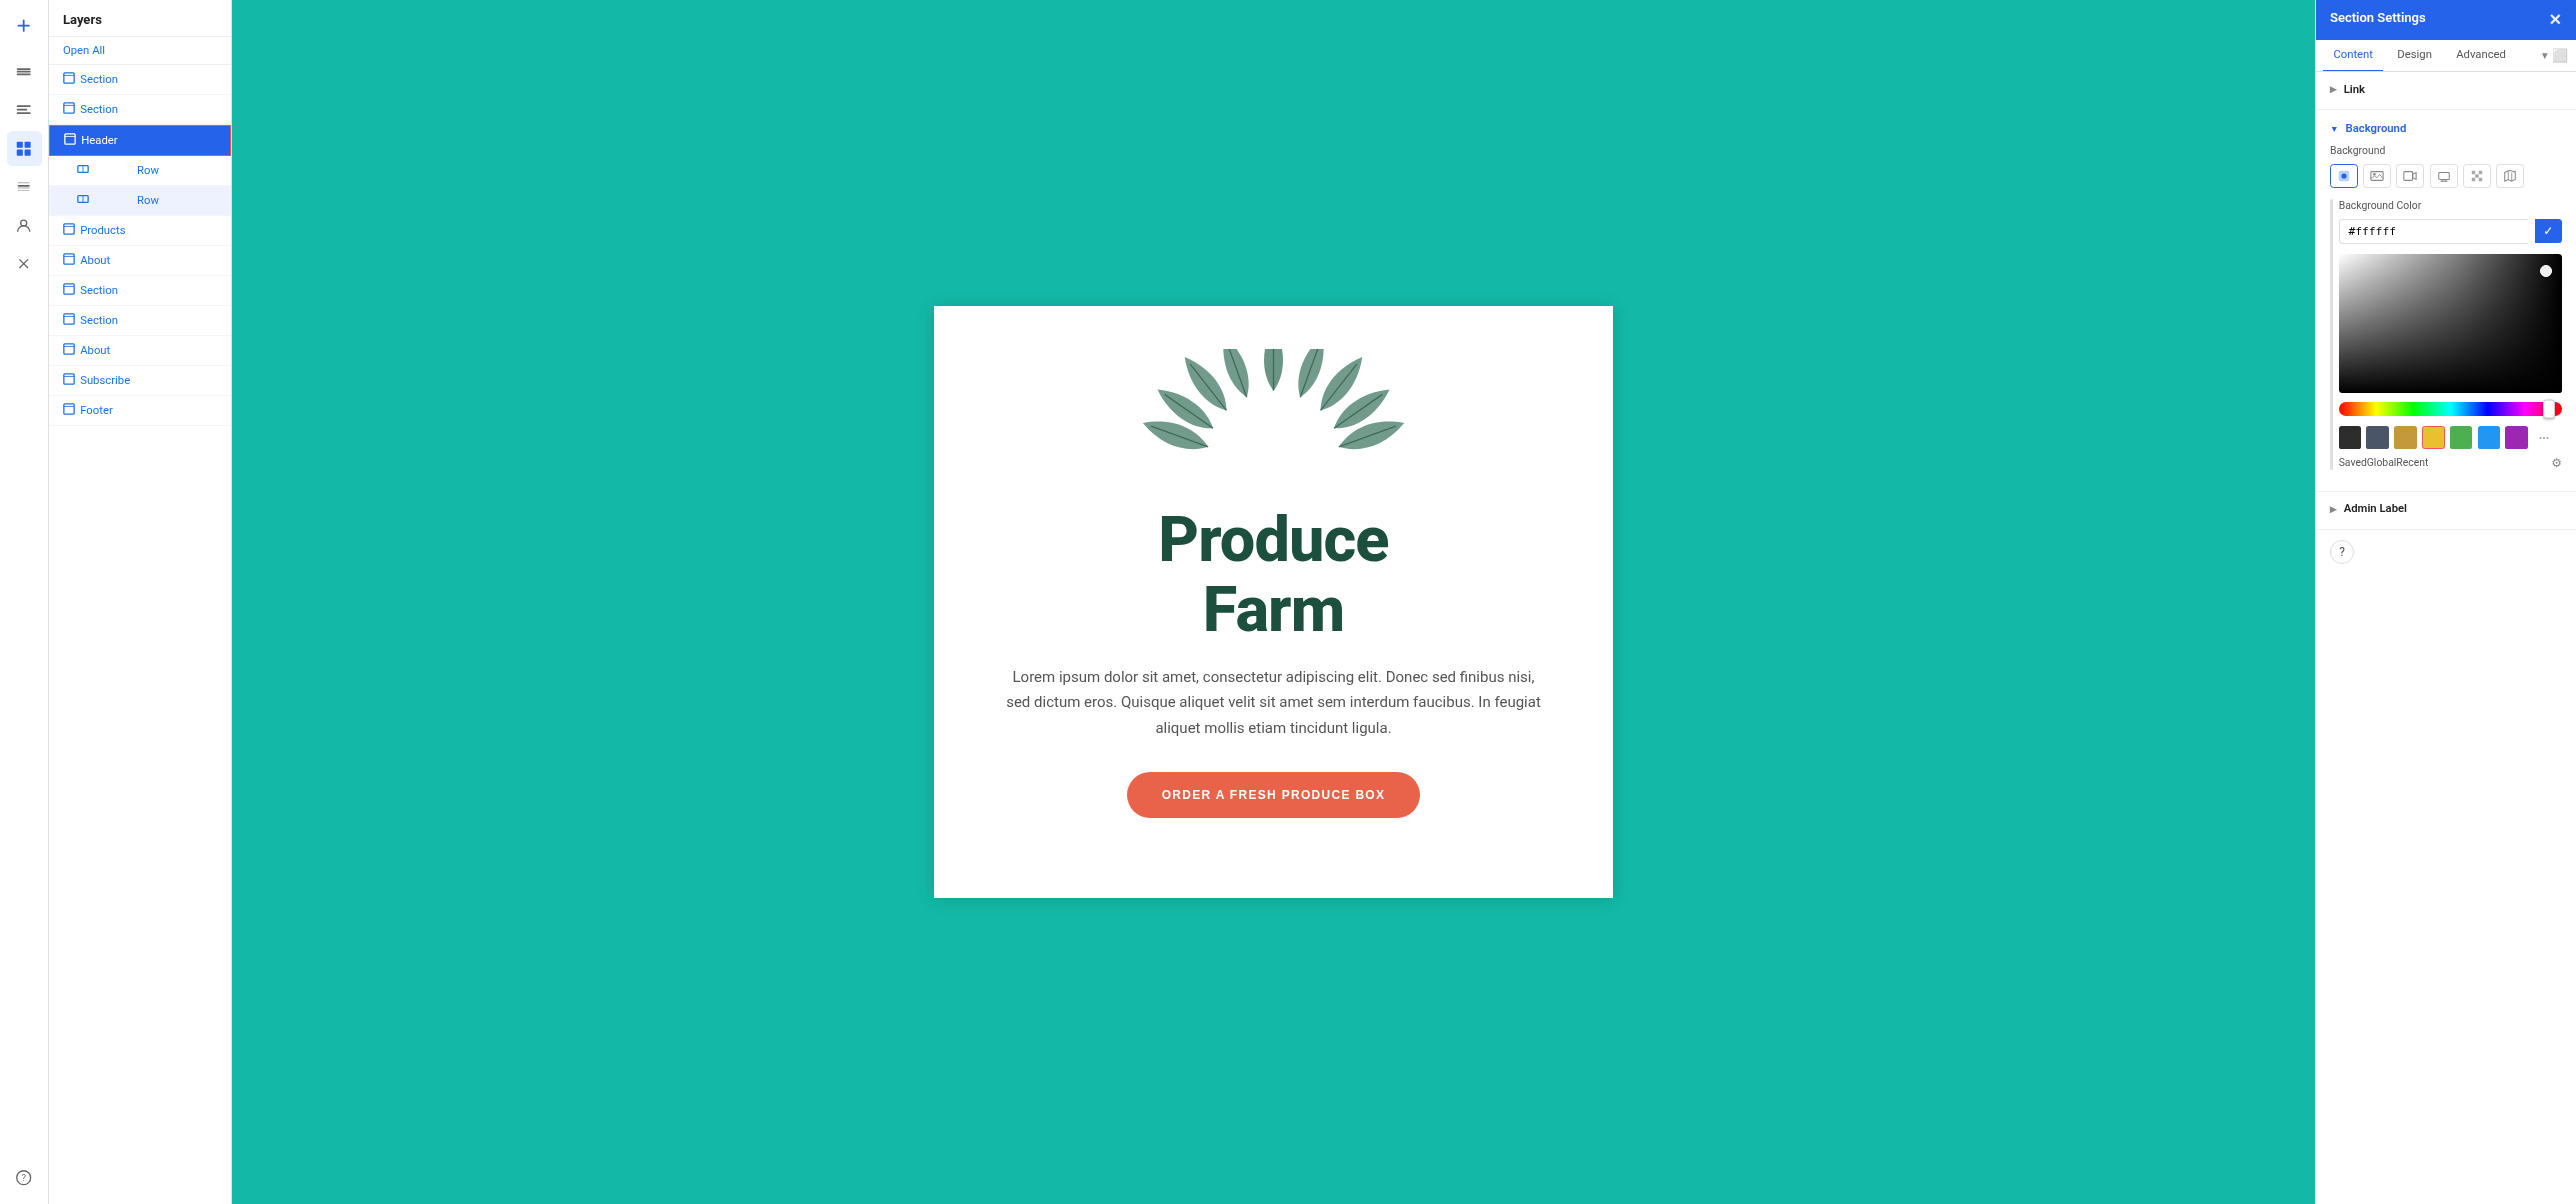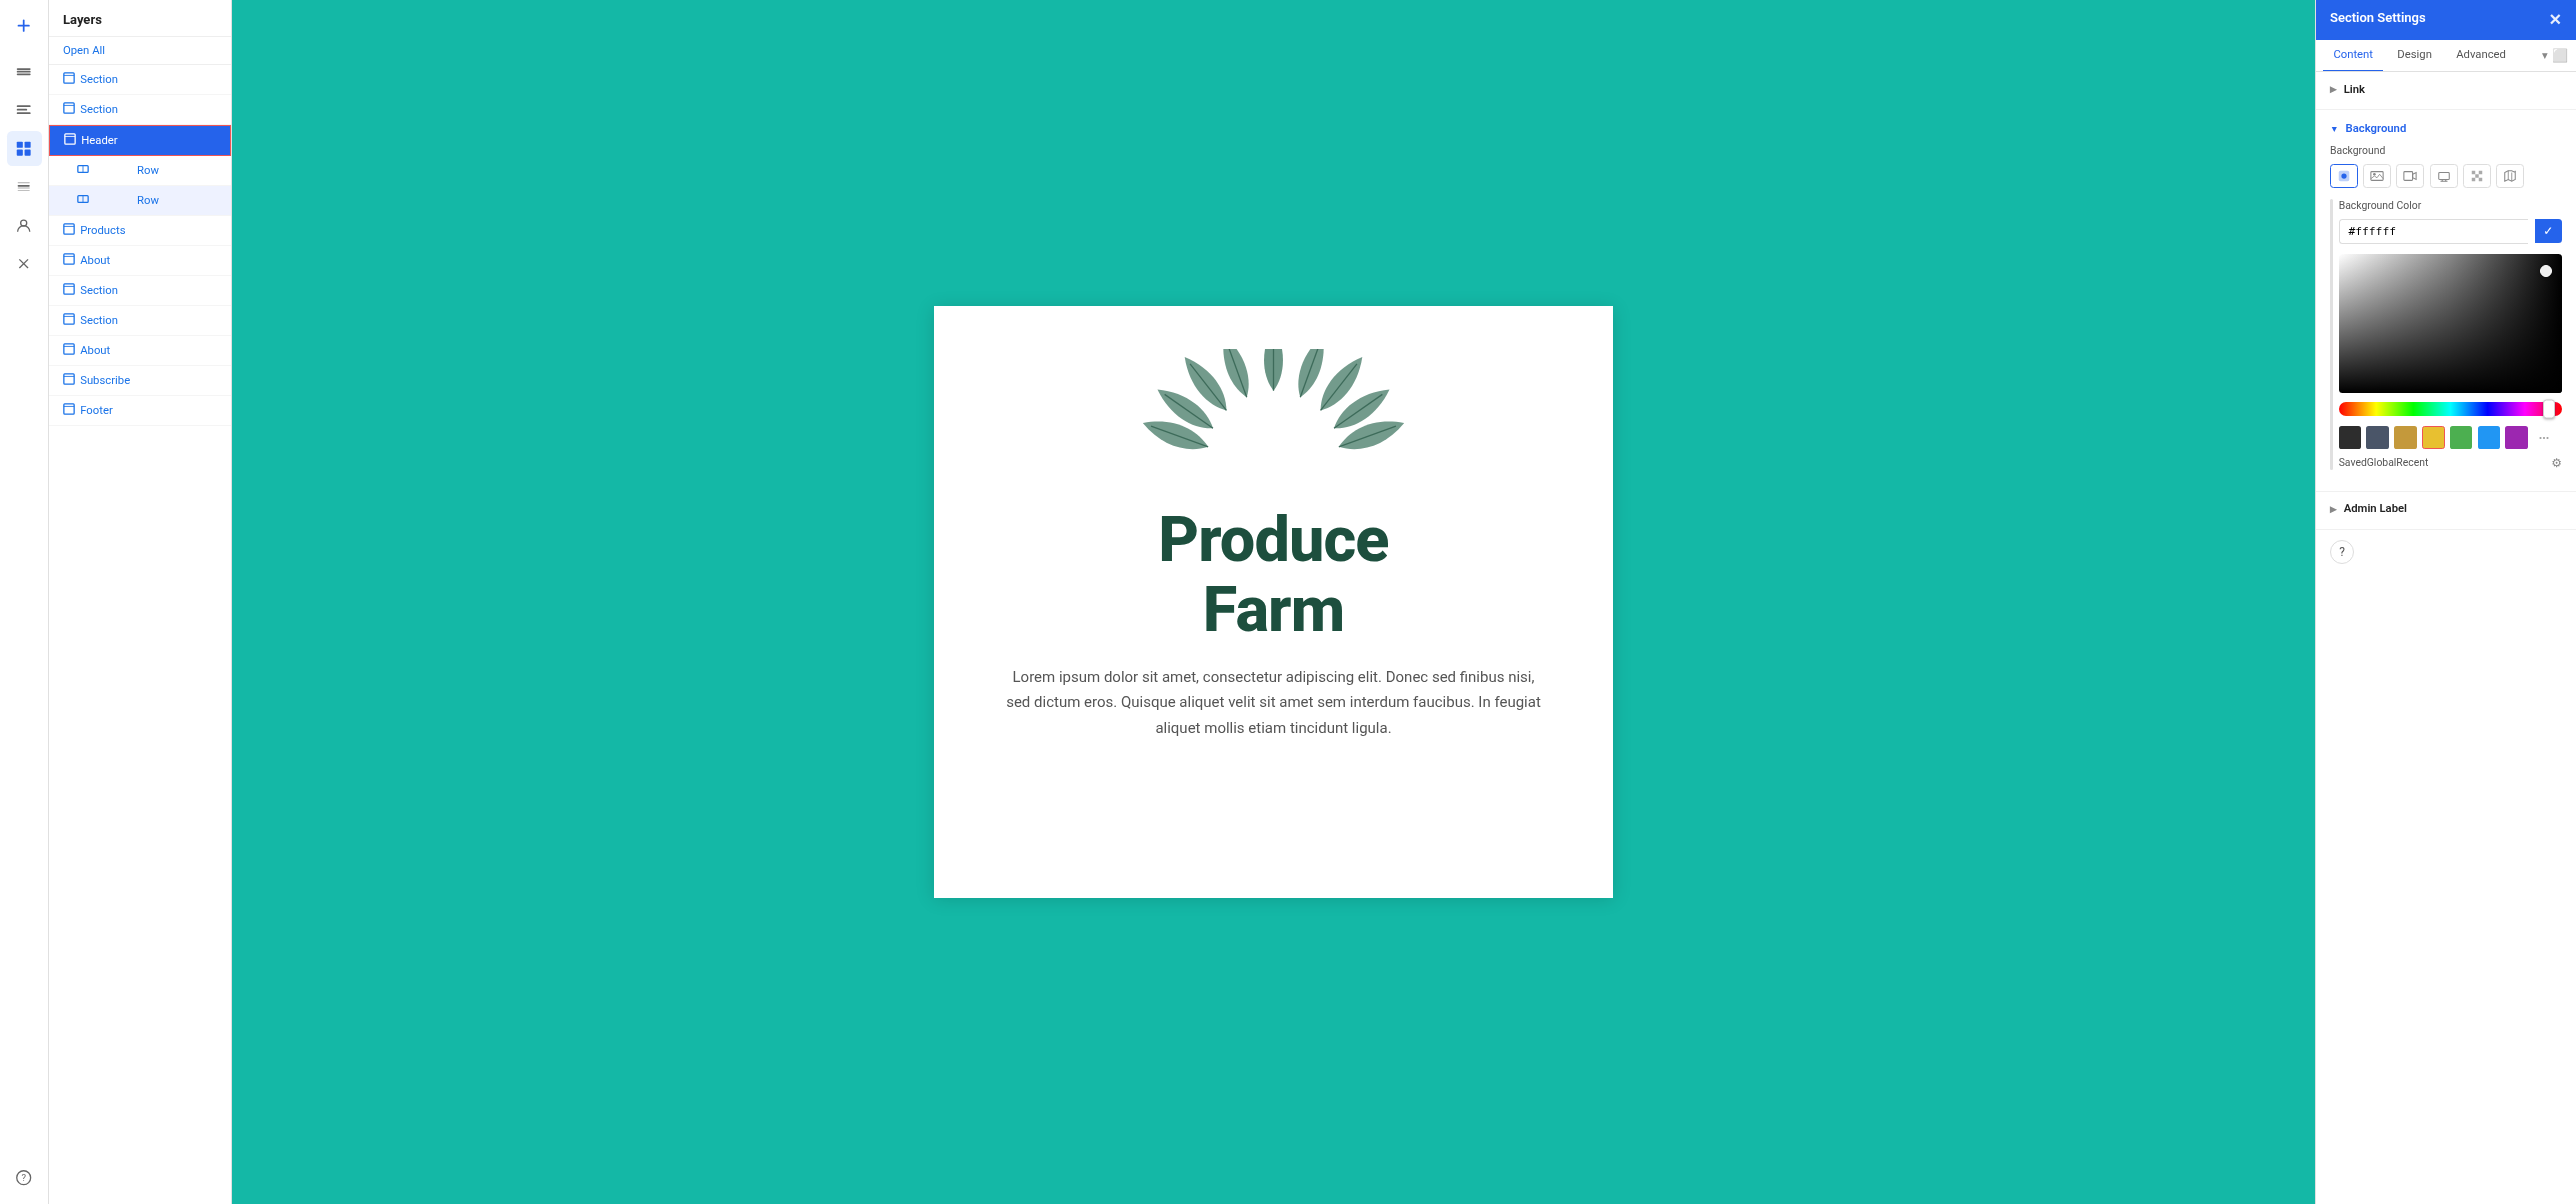--- a/index.html
+++ b/index.html
@@ -559,20 +559,21 @@
       </svg>
     </div>
 
     <div class="hero-title">
       <span style="white-space: pre;">Produce
 Farm</span>
     </div>
 
     <div class="hero-subtitle">Lorem ipsum dolor sit amet, consectetur adipiscing elit. Donec sed finibus nisi, sed dictum eros. Quisque aliquet velit sit amet sem interdum faucibus. In feugiat aliquet mollis etiam tincidunt ligula.</div>
 
+    <button class="cta-button">ORDER A FRESH PRODUCE BOX</button>
   </div>
 </div>
 
 <div class="right-panel">
 
   <div class="right-panel-header">
     <span>Section Settings</span>
     <span class="right-panel-close">✕</span>
   </div>
 

